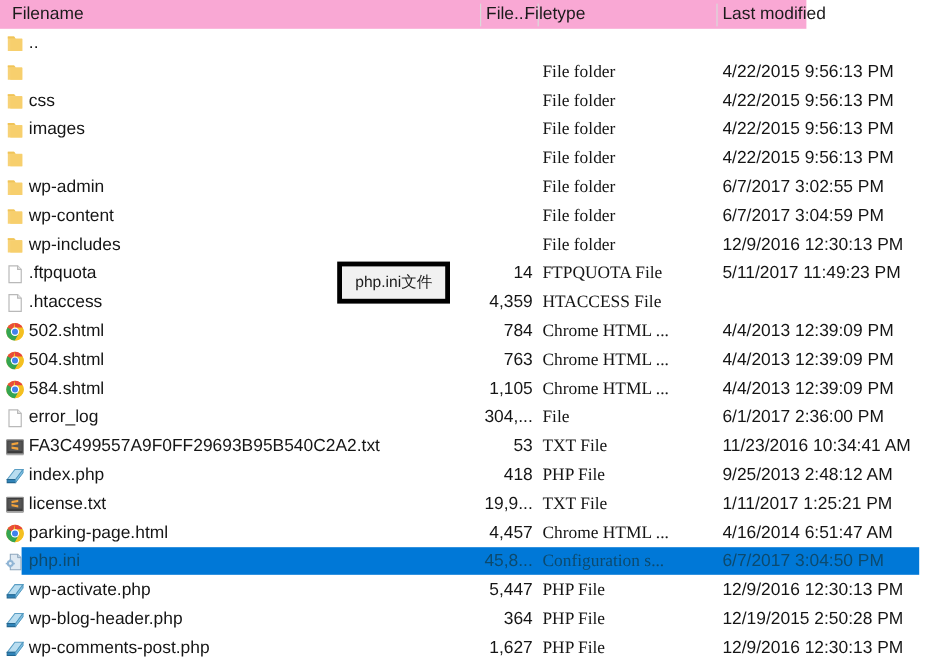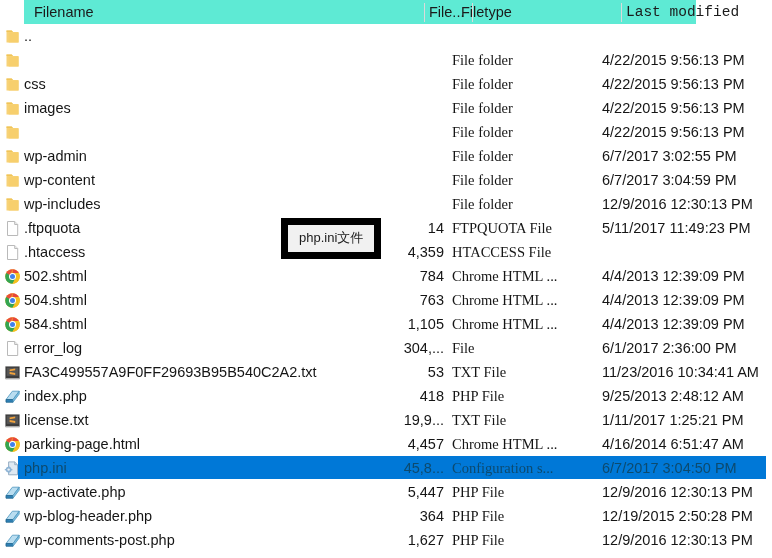--- a/index.html
+++ b/index.html
@@ -22,37 +22,36 @@
     background: #ffffff;
   }
 
   
   .hdr {
     position: absolute;
     top: 0;
     left: 0;
     width: 672px;
     height: 24px;
-    background: #5eead4;
-    margin-left: 24px;
+    background: #f9a8d4;
   }
   .hdr-cell {
     position: absolute;
     top: 0;
     height: 24px;
     line-height: 24px;
     font-size: 14.5px;
     color: #1b1b1b;
     white-space: nowrap;
     overflow: hidden;
   }
   .hdr-cell.c-name  { left: 10px;  width: 385px; }
   .hdr-cell.c-size  { left: 405px; width: 42px;  }
   .hdr-cell.c-type  { left: 437px; width: 100px; }
-  .hdr-cell.c-mod   { left: 602px; width: 165px; font-family: Liberation Mono, monospace; }
+  .hdr-cell.c-mod   { left: 602px; width: 165px; }
 
   .hdr-sep {
     position: absolute;
     top: 3px;
     width: 1px;
     height: 19px;
     background: #dadada;
   }
   .hdr-sep.s1 { left: 400px; }
   .hdr-sep.s2 { left: 448px; }
@@ -126,21 +125,21 @@
   }
   .icon svg { display: block; width: 17px; height: 17px; }
 
   
   .tooltip {
     position: absolute;
     left: 281px;
     top: 218px;
     padding: 5px 11px 6px 11px;
     background: #f1f1f1;
-    border: 7px solid #000000;
+    border: 4px solid #000000;
     font-size: 13px;
     color: #1a1a1a;
     line-height: 16px;
     white-space: nowrap;
     box-sizing: border-box;
   }
 </style>
 </head>
 <body>
 

